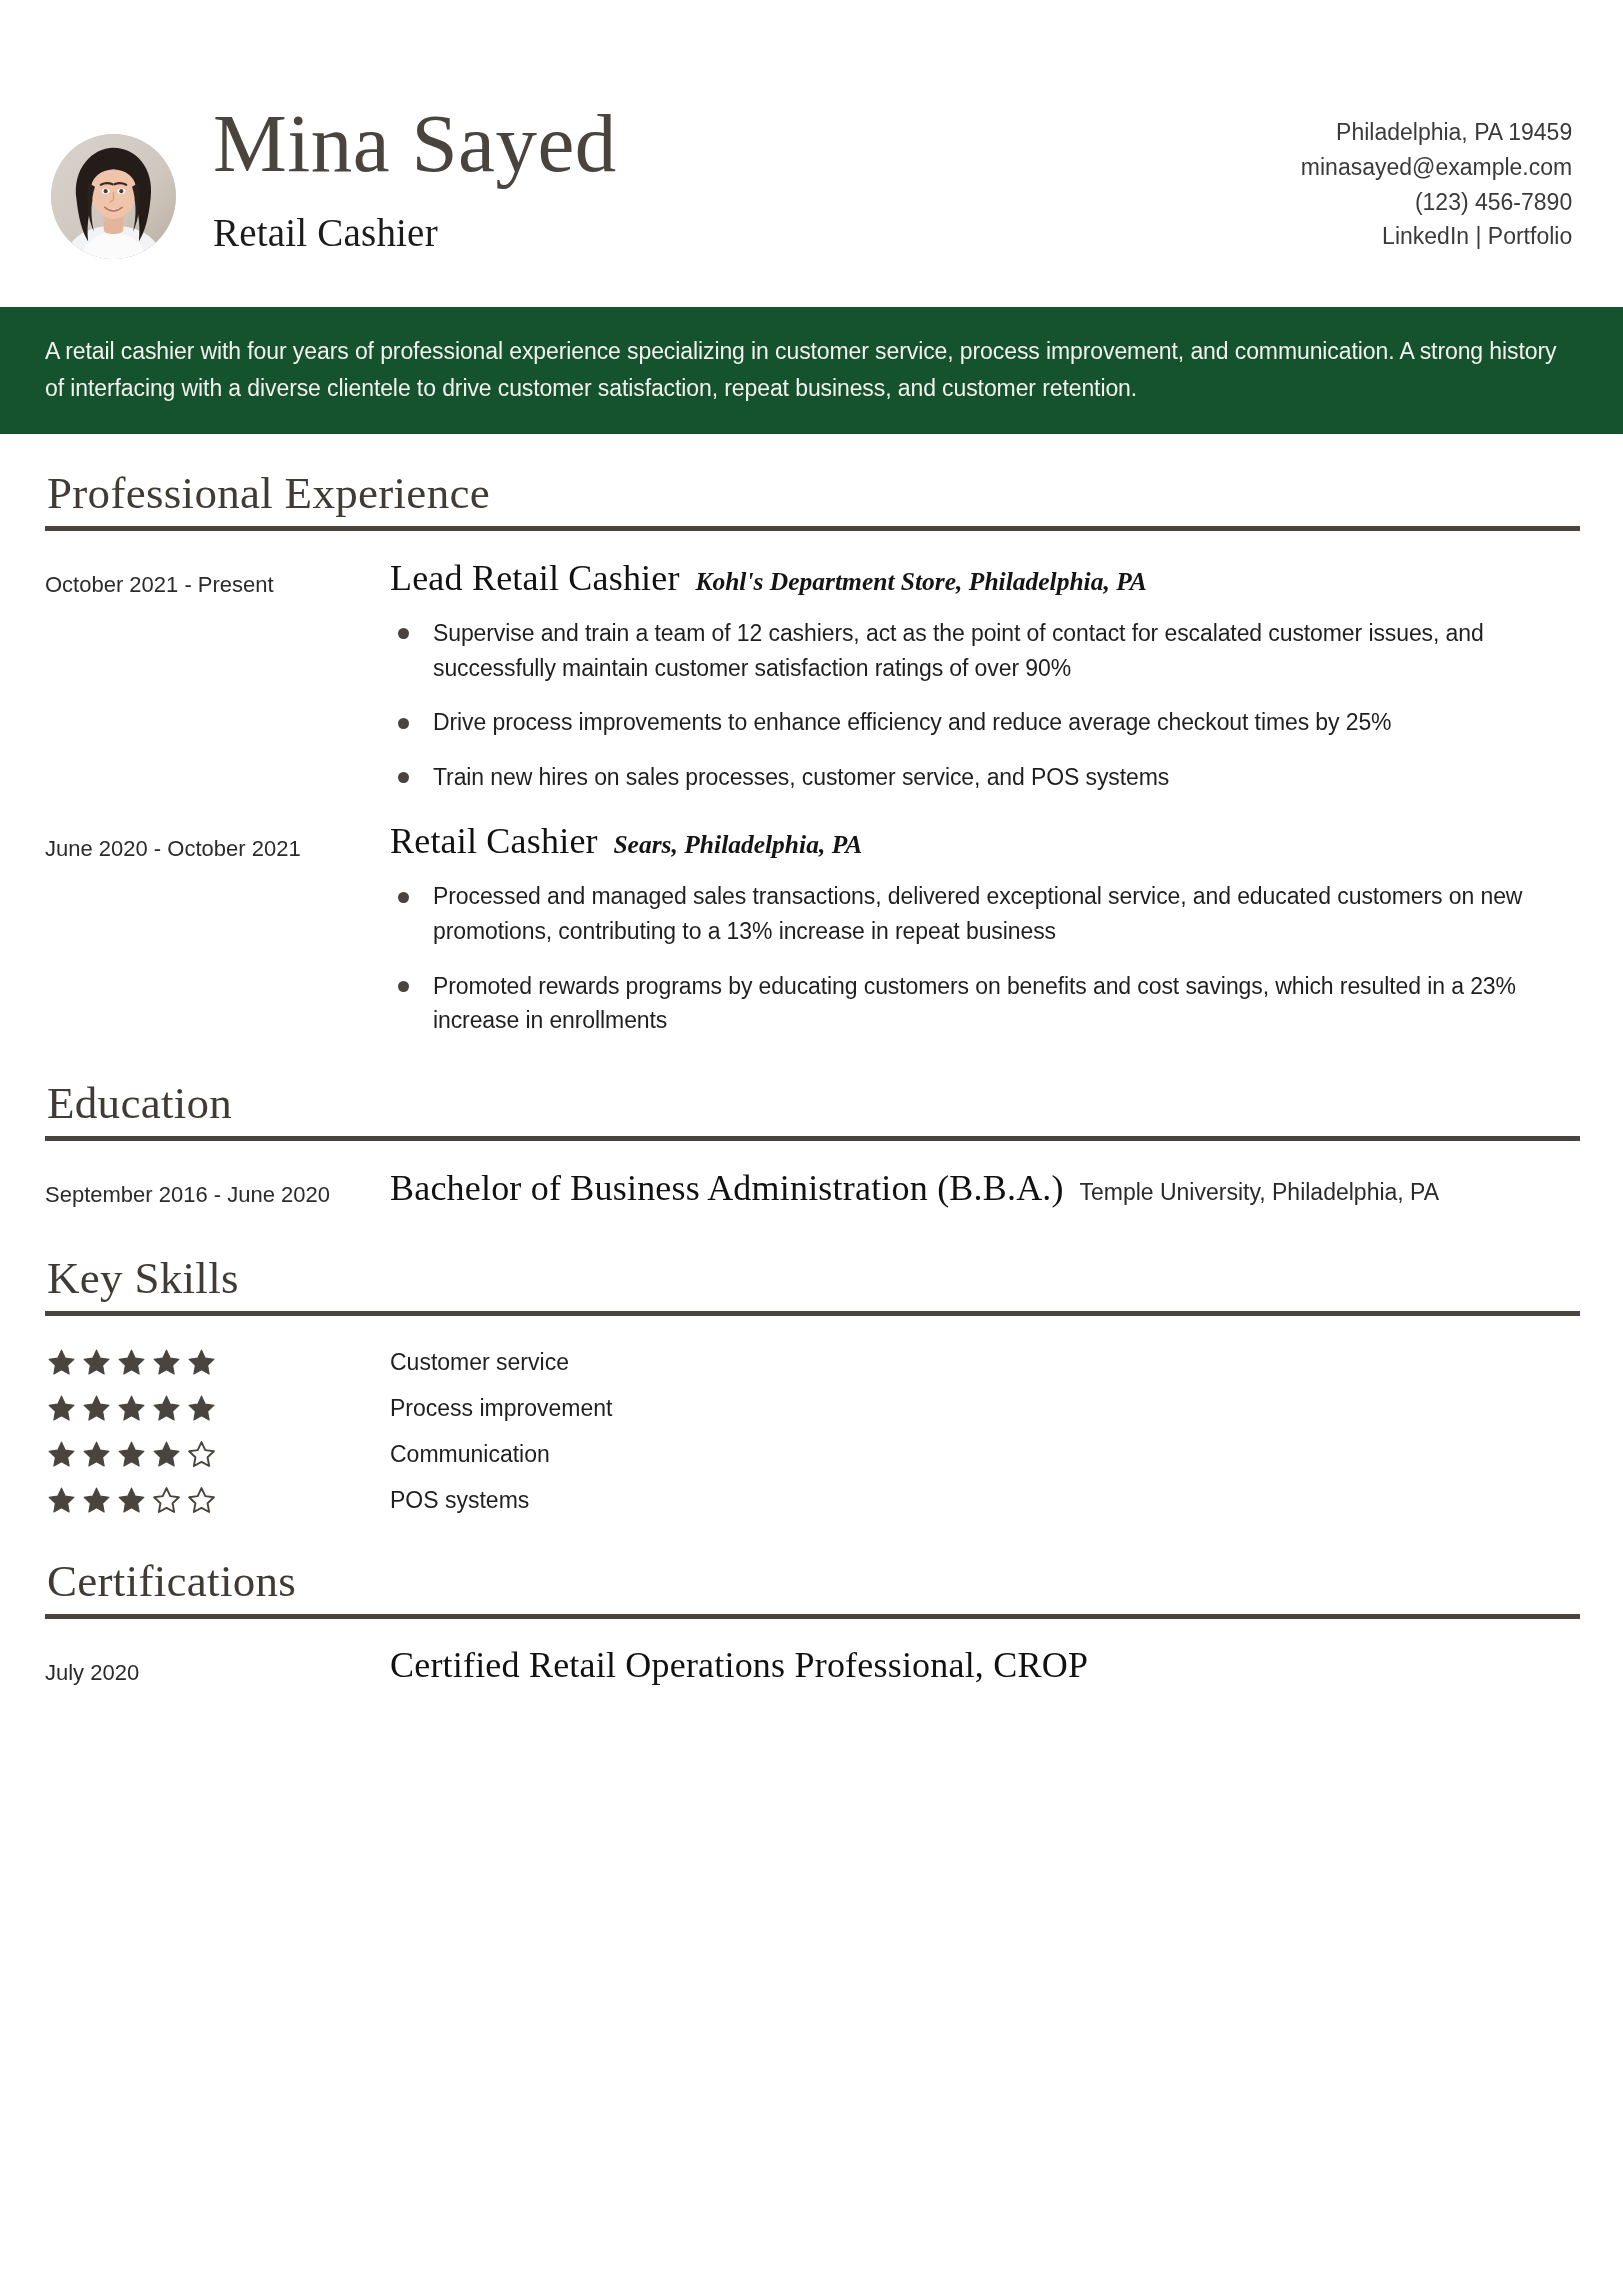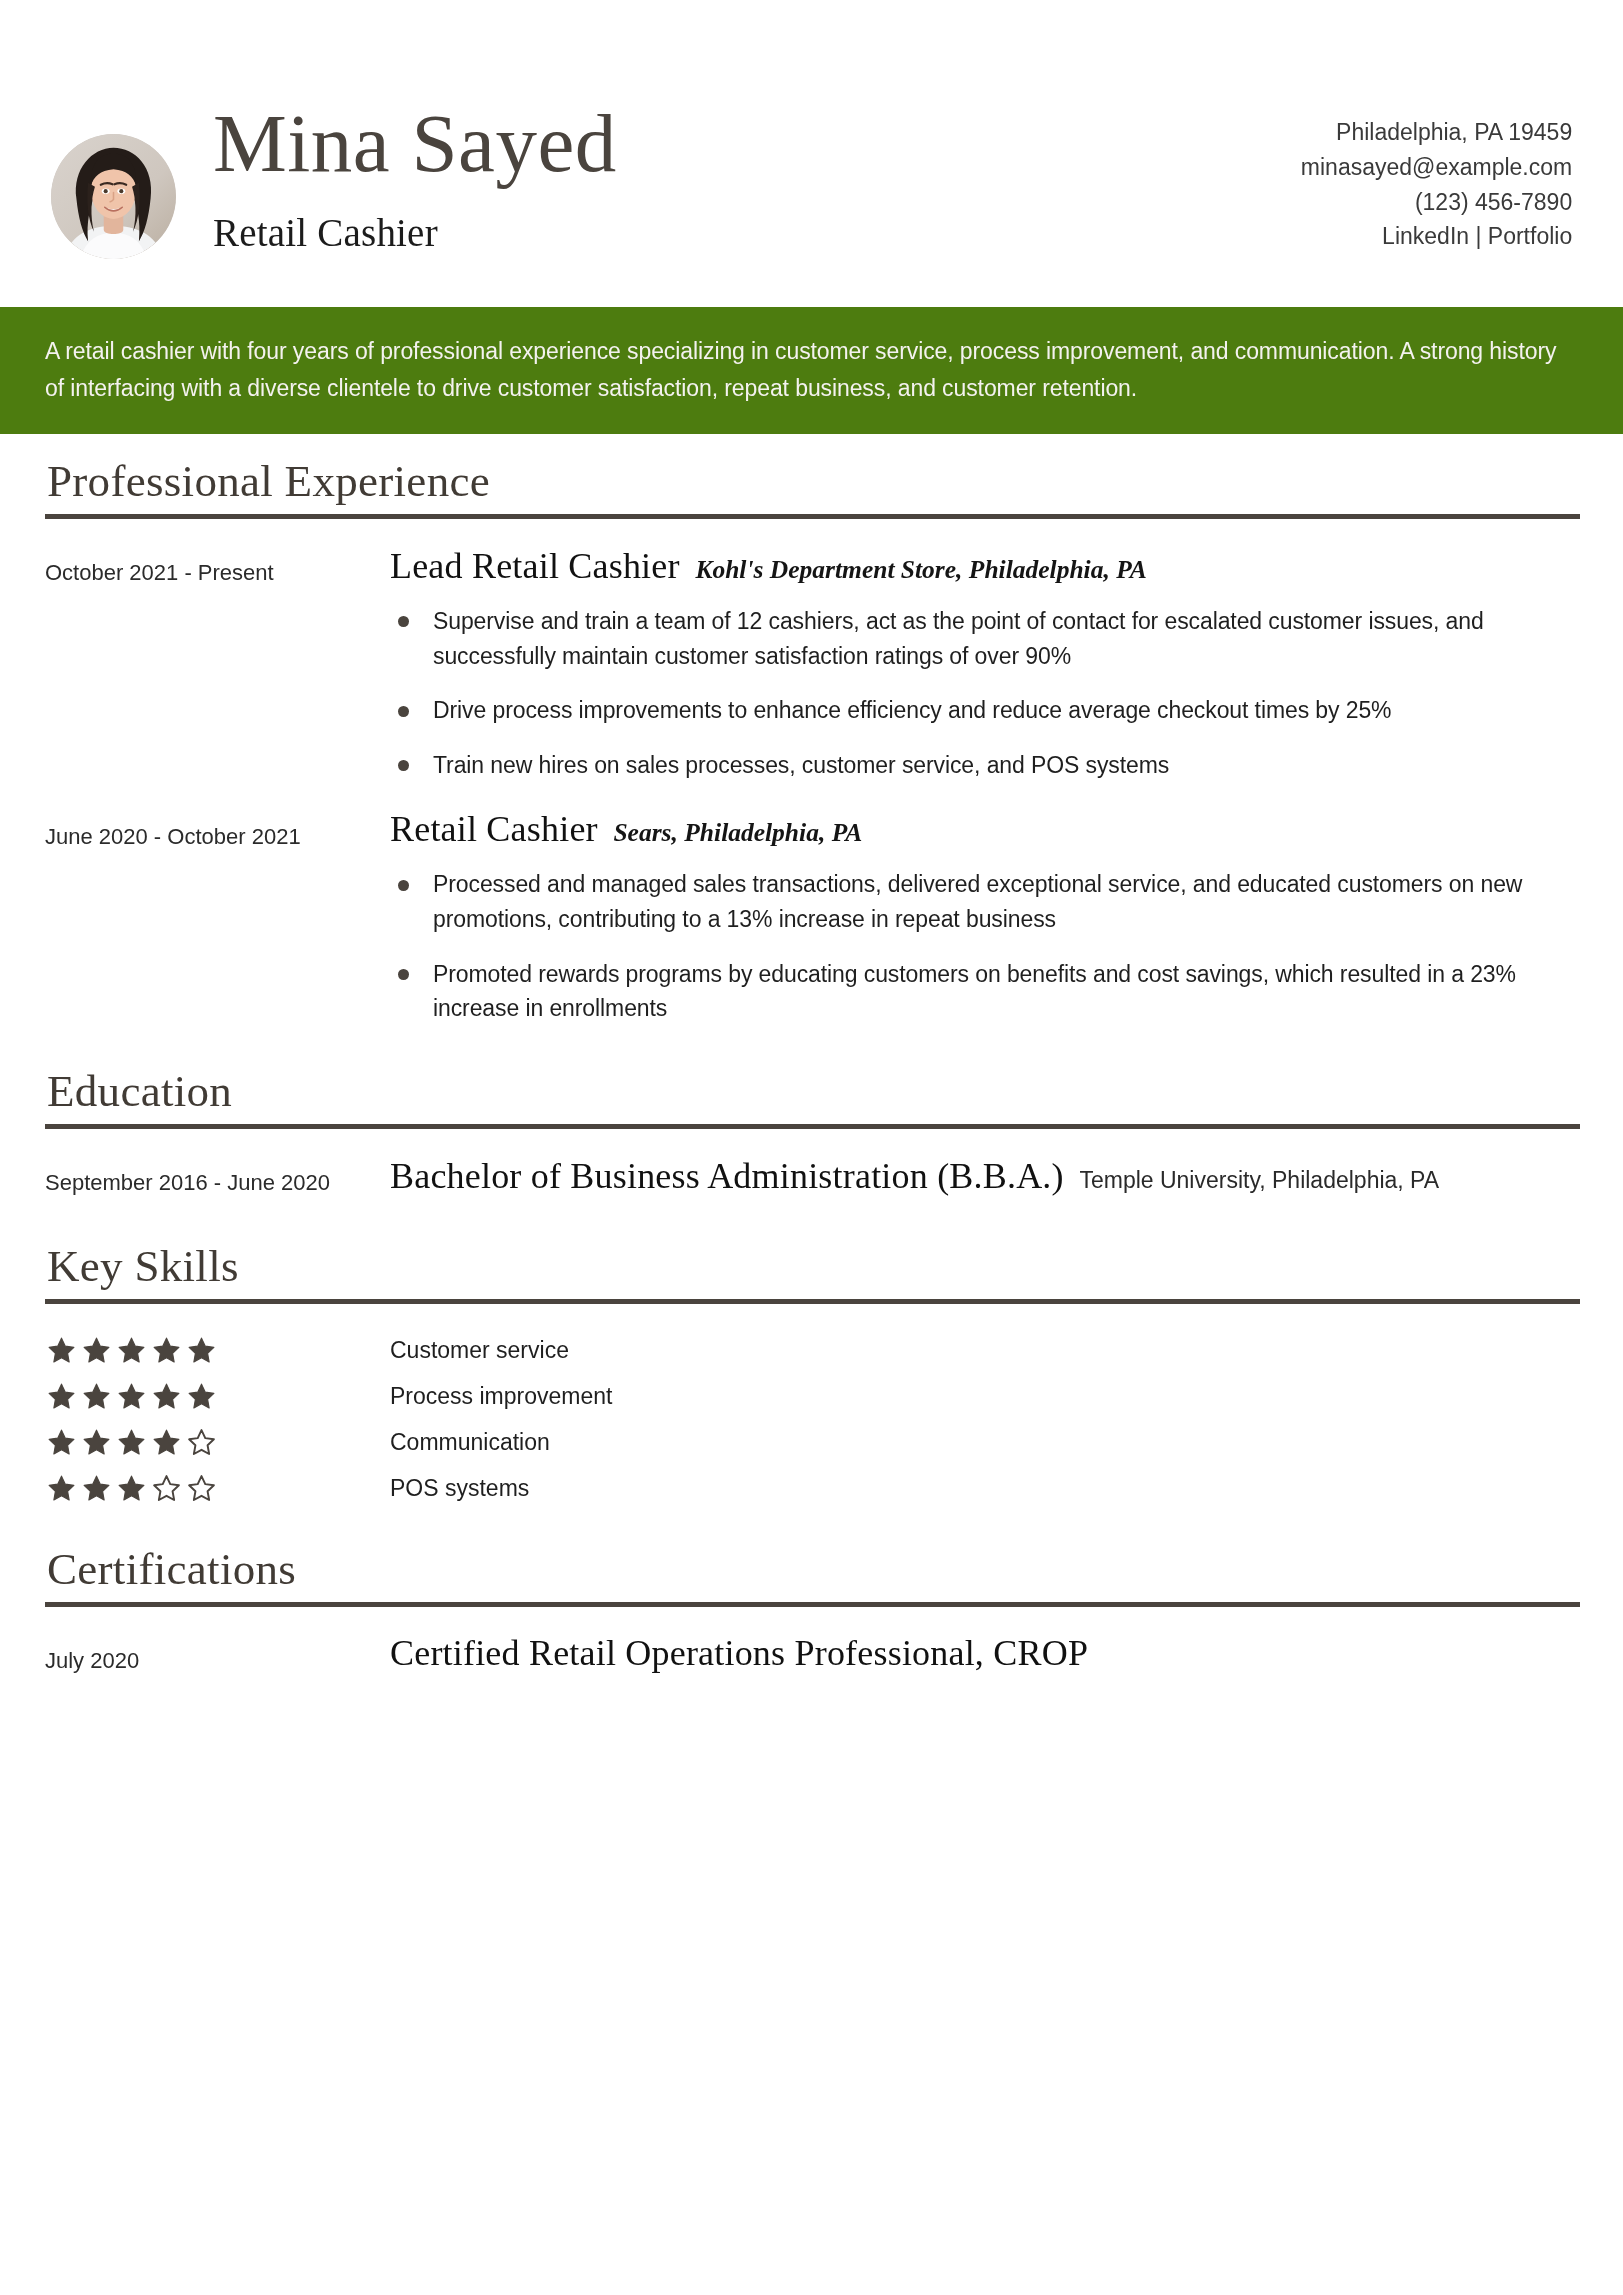--- a/index.html
+++ b/index.html
@@ -74,38 +74,38 @@
   .contact-line {
     font-family: "Liberation Sans", sans-serif;
     font-size: 23px;
     line-height: 1.52;
     color: #3a3a3a;
     white-space: nowrap;
   }
 
   
   .summary-banner {
-    background: #4d7c0f;
+    background: #14532d;
     color: #ffffff;
     padding: 25.5px 51px 27.4px 45px;
     min-height: 125px;
   }
   .summary-text {
     font-family: "Liberation Sans", sans-serif;
     font-size: 23px;
     line-height: 1.62;
     color: #f4f2ef;
     margin: 0;
     letter-spacing: -0.1px;
   }
 
   
   .body-wrap { padding: 0 43px 0 45px; }
 
-  .section { margin-top: 21px; }
+  .section { margin-top: 33px; }
   .section-title {
     font-family: "Liberation Serif", serif;
     font-size: 45px;
     font-weight: 400;
     color: #413b35;
     margin: 0 0 5.9px 2px;
     line-height: 1.18;
     letter-spacing: 0.3px;
   }
   .section-rule {

